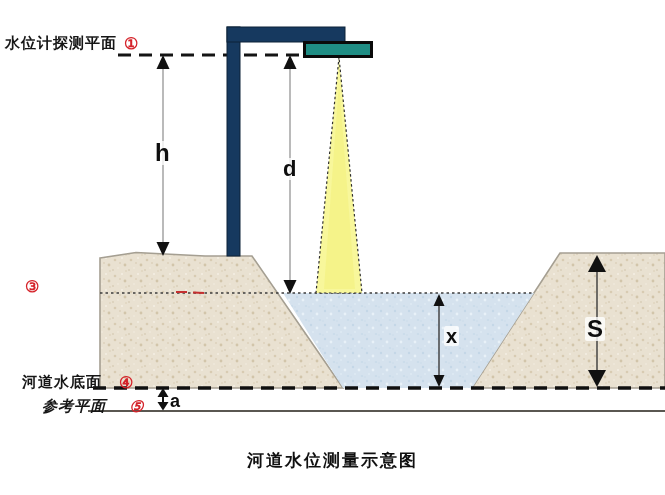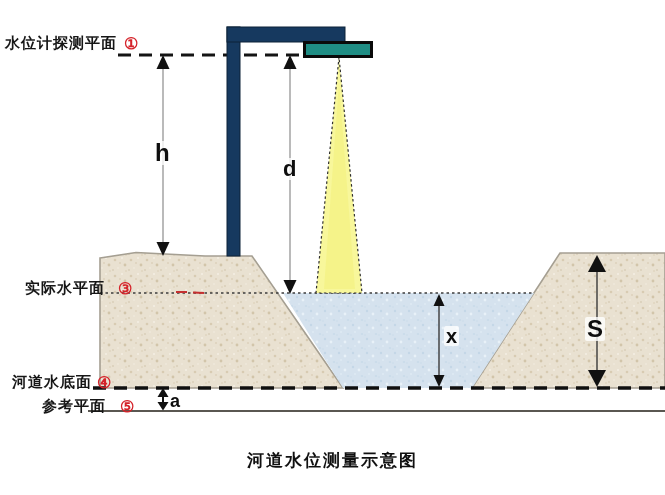--- a/index.html
+++ b/index.html
@@ -106,30 +106,29 @@
     </g>
   </svg>
 
   <div class="plane-row" style="left:5px;top:34px;gap:7px;">
     <span class="plane-label">水位计探测平面</span>
     <span class="plane-marker">①</span>
   </div>
 
 
   <div class="plane-row" style="left:25px;top:279px;gap:13px;">
-    <span class="plane-label">实际水平面</span>
     <span class="plane-marker">③</span>
   </div>
 
-  <div class="plane-row" style="left:12px;top:373px;gap:5px;">
+  <div class="plane-row" style="left:22px;top:373px;gap:17px;">
     <span class="plane-label">河道水底面</span>
     <span class="plane-marker">④</span>
   </div>
 
-  <div class="plane-row" style="left:42px;top:397px;gap:14px;">
+  <div class="plane-row" style="left:42px;top:397px;gap:23px;font-style:italic;">
     <span class="plane-label">参考平面</span>
     <span class="plane-marker">⑤</span>
   </div>
 
   <div class="dim-label halo" style="left:153px;top:141px;font-size:24px;">h</div>
   <div class="dim-label halo" style="left:281px;top:158px;font-size:22px;">d</div>
   <div class="dim-label halo" style="left:444px;top:326px;font-size:20px;">x</div>
   <div class="dim-label halo" style="left:585px;top:317px;font-size:24px;">S</div>
   <div class="dim-label" style="left:170px;top:392px;font-size:18px;">a</div>
 

